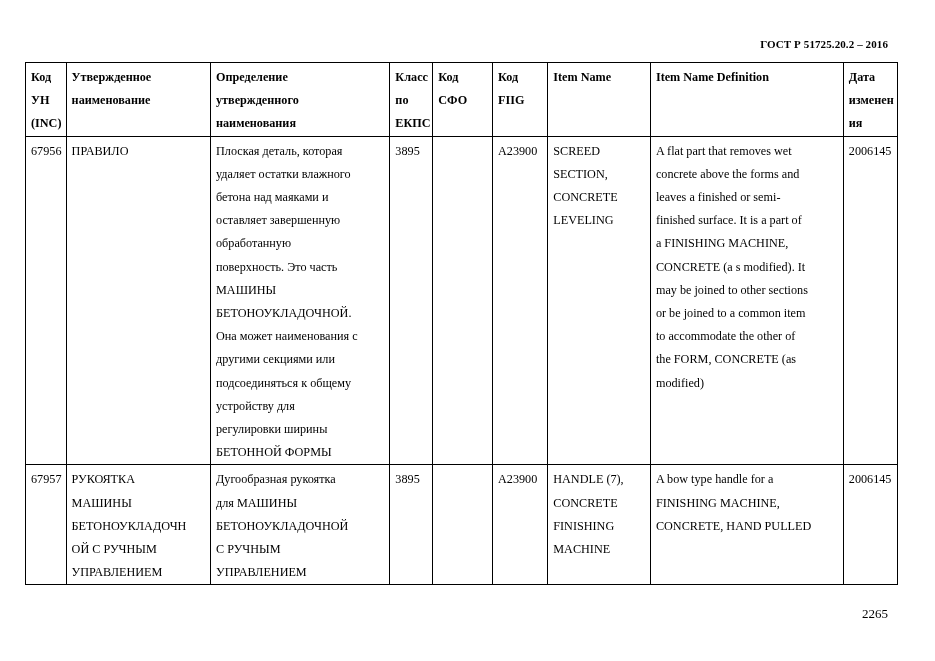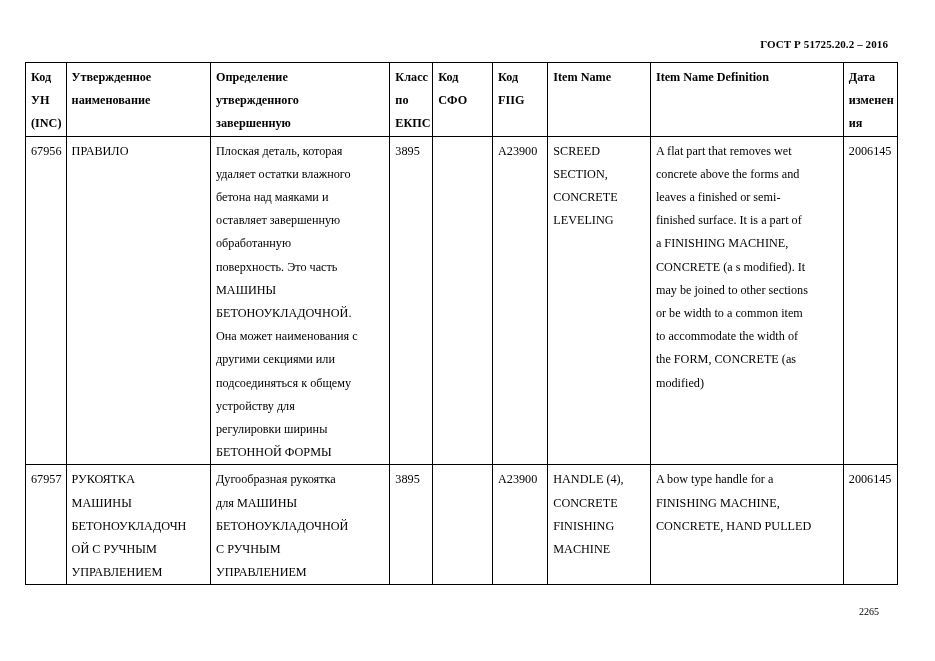--- a/index.html
+++ b/index.html
@@ -32,22 +32,22 @@
     .c-name { width: 128px; }
     .c-def  { width: 159px; }
     .c-class{ width: 38px; }
     .c-sfo  { width: 53px; }
     .c-fiig { width: 49px; }
     .c-item { width: 91px; }
     .c-itemdef { width: 171px; }
     .c-date { width: 48px; }
     .line { display: block; white-space: nowrap; }
     .page-number {
-      position: absolute; right: 56px; top: 606px;
-      font-size: 10px;
+      position: absolute; right: 47px; top: 606px;
+      font-size: 13px;
     }
   </style>
 </head>
 <body>
 
 <div class="doc-header">ГОСТ Р 51725.20.2 – 2016</div>
 
 <table class="gost">
   <colgroup>
     <col class="c-code">
@@ -67,21 +67,21 @@
           <span class="line">УН</span>
           <span class="line">(INC)</span>
         </th>
         <th>
           <span class="line">Утвержденное</span>
           <span class="line">наименование</span>
         </th>
         <th>
           <span class="line">Определение</span>
           <span class="line">утвержденного</span>
-          <span class="line">завершенную</span>
+          <span class="line">наименования</span>
         </th>
         <th>
           <span class="line">Класс</span>
           <span class="line">по</span>
           <span class="line">ЕКПС</span>
         </th>
         <th>
           <span class="line">Код</span>
           <span class="line">СФО</span>
         </th>
@@ -140,22 +140,22 @@
           <span class="line">LEVELING</span>
         </td>
         <td>
           <span class="line">A flat part that removes wet</span>
           <span class="line">concrete above the forms and</span>
           <span class="line">leaves a finished or semi-</span>
           <span class="line">finished surface.  It is a part of</span>
           <span class="line">a FINISHING MACHINE,</span>
           <span class="line">CONCRETE (a s modified).  It</span>
           <span class="line">may be joined to other sections</span>
-          <span class="line">or be width to a common item</span>
-          <span class="line">to accommodate the width of</span>
+          <span class="line">or be joined to a common item</span>
+          <span class="line">to accommodate the other of</span>
           <span class="line">the FORM, CONCRETE (as</span>
           <span class="line">modified)</span>
         </td>
         <td>
           <span class="line">2006145</span>
         </td>
       </tr>
       <tr>
         <td>
           <span class="line">67957</span>
@@ -175,21 +175,21 @@
           <span class="line">УПРАВЛЕНИЕМ</span>
         </td>
         <td>
           <span class="line">3895</span>
         </td>
         <td></td>
         <td>
           <span class="line">A23900</span>
         </td>
         <td>
-          <span class="line">HANDLE (4),</span>
+          <span class="line">HANDLE (7),</span>
           <span class="line">CONCRETE</span>
           <span class="line">FINISHING</span>
           <span class="line">MACHINE</span>
         </td>
         <td>
           <span class="line">A bow type handle for a</span>
           <span class="line">FINISHING MACHINE,</span>
           <span class="line">CONCRETE, HAND PULLED</span>
         </td>
         <td>

